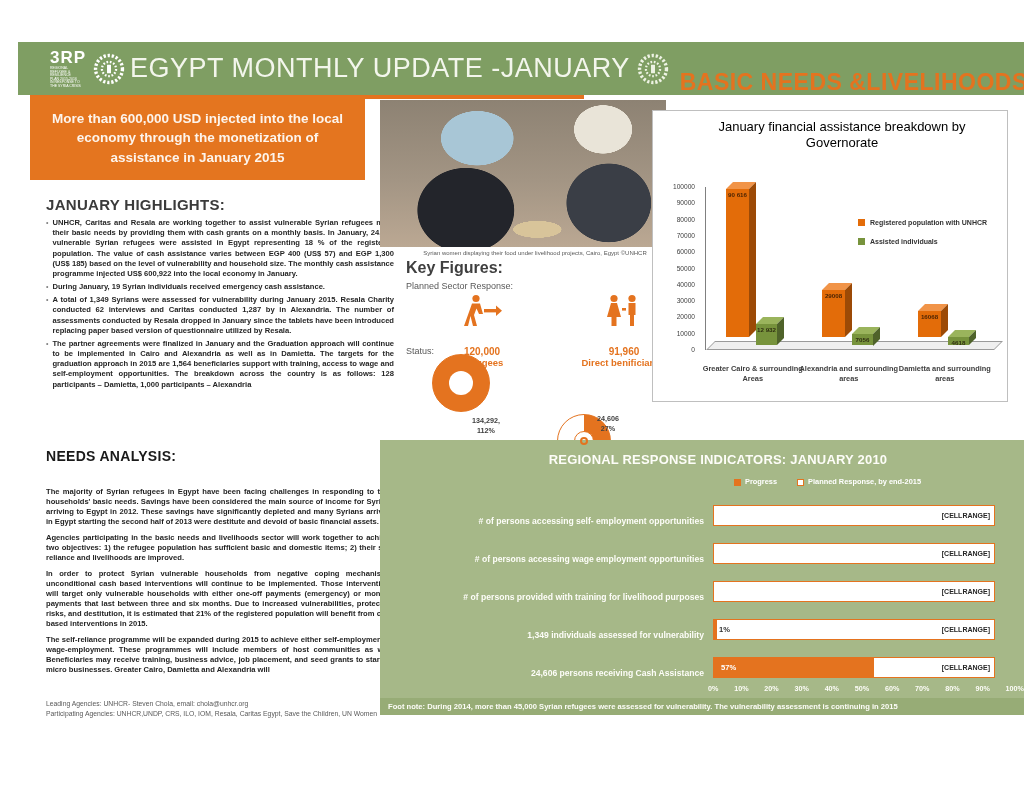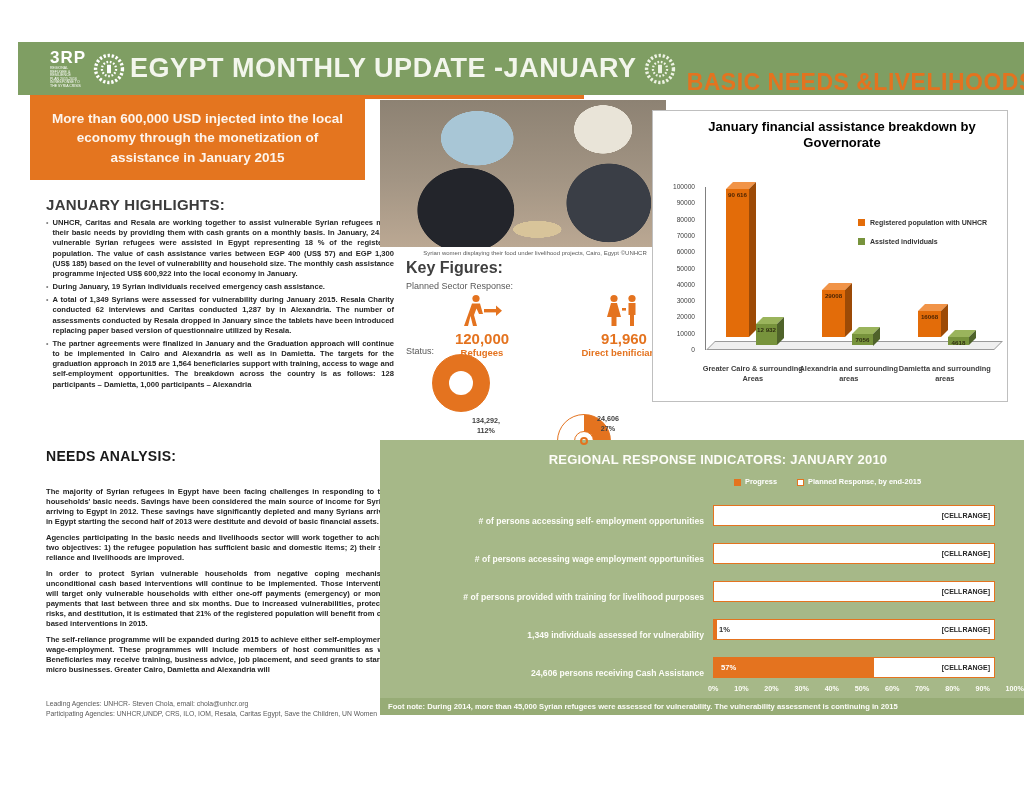--- a/index.html
+++ b/index.html
@@ -6,21 +6,21 @@
   body{width:1024px;height:791px;background:#ffffff;position:relative;
        font-family:"Liberation Sans",sans-serif;color:#333;overflow:hidden;}
   .abs{position:absolute;padding-left:24px;}
 
   
   #header{left:18px;top:42px;width:990px;height:53px;background:#7f9e63;display:flex;align-items:center;}
   #logo{margin-left:8px;color:#fff;line-height:1;}
   #logo .t{font-size:17px;font-weight:bold;letter-spacing:1px;}
   #logo .s{font-size:3.5px;white-space:pre-line;margin-top:1px;}
   .emblem{width:34px;height:34px;margin-left:6px;flex:0 0 auto;}
-  #page-title{color:#f3f6ec;font-size:27px;font-weight:bold;margin-left:4px;letter-spacing:0.5px;white-space:nowrap;}
+  #page-title{color:#f3f6ec;font-size:27px;font-weight:normal;margin-left:4px;letter-spacing:0.5px;white-space:nowrap;}
   #sector-wrap{margin-left:auto;display:flex;align-items:center;margin-right:10px;}
   #sector-title{color:#e4731f;font-size:23px;font-weight:bold;letter-spacing:0.5px;white-space:nowrap;margin-left:10px;margin-top:28px;}
   #header-accent{left:30px;top:95px;width:530px;height:4px;background:#e4731f;}
 
   
   #headline-box{left:30px;top:96px;width:335px;height:84px;background:#e4751f;color:#fdf4ec;
     font-size:13.5px;font-weight:bold;text-align:center;display:flex;align-items:center;justify-content:center;padding:4px 14px;box-sizing:border-box;line-height:1.45;}
   .left-col{left:22px;width:348px;}
   .sec-head{font-size:15px;font-weight:bold;color:#3b3b3b;letter-spacing:0.3px;}
   #highlights-head{top:196px;}
@@ -41,36 +41,36 @@
       radial-gradient(ellipse 70px 65px at 80% 70%, #3a3e46 0 60%, rgba(0,0,0,0) 61%),
       radial-gradient(ellipse 40px 14px at 55% 88%, #d8c49a 0 60%, rgba(0,0,0,0) 61%),
       linear-gradient(180deg,#8d8273 0%,#a39584 55%,#bba893 100%);}
   #photo-caption{left:380px;top:250px;width:262px;text-align:center;font-size:6px;color:#595959;}
   #keyfig-head{left:382px;top:259px;font-size:16px;font-weight:bold;color:#3f3f3f;}
   #planned-label{left:382px;top:281px;font-size:9px;color:#595959;}
   .figure-block{top:292px;width:120px;text-align:center;color:#e4731f;font-weight:bold;}
   #fig1{left:398px;}
   #fig2{left:525px;width:150px;}
   .figure-block .icon{height:36px;display:flex;align-items:flex-end;justify-content:center;}
-  .figure-block .val{font-size:15px;margin-top:2px;}
+  .figure-block .val{font-size:10px;margin-top:18px;}
   .figure-block .lab{font-size:9.5px;}
   #status-label{left:382px;top:346px;font-size:9px;color:#595959;}
   .donut{width:58px;height:58px;border-radius:50%;position:relative;border:1px solid #e4731f;box-sizing:border-box;}
   .donut::after{content:"";position:absolute;inset:16px;background:#fff;border-radius:50%;}
   .donut.ring::after{border:1.5px solid #e4731f;box-sizing:border-box;}
   .inner-ring{position:absolute;inset:22px;border:2px solid #e4731f;border-radius:50%;z-index:2;}
   #donut1{left:432px;top:354px;}
   #donut2{left:557px;top:356px;width:54px;height:54px;}
   .donut-label{text-align:center;font-size:7.2px;color:#404040;font-weight:bold;line-height:1.35;}
   #donut1-label{left:420px;top:416px;width:84px;}
   #donut2-label{left:545px;top:414px;width:78px;}
 
   
   #gov-card{left:652px;top:110px;width:356px;height:292px;background:#fff;border:1px solid #bfbfbf;box-sizing:border-box;}
-  #gov-title{margin:8px 12px 0 12px;text-align:center;font-size:13px;font-weight:bold;color:#000;line-height:1.25;}
+  #gov-title{margin:8px 12px 0 12px;text-align:center;font-size:13px;font-weight:normal;color:#000;line-height:1.25;}
   #gov-plot{position:absolute;left:52px;top:76px;width:288px;height:163px;border-left:1.2px solid #808080;}
   #gov-floor{position:absolute;left:0;bottom:0;width:100%;height:9px;background:#efefef;border:1px solid #9a9a9a;transform:skewX(-45deg);transform-origin:bottom left;box-sizing:border-box;}
   #gov-yaxis{position:absolute;left:8px;top:76px;width:40px;height:163px;}
   .ytick{position:absolute;right:6px;font-size:6.6px;color:#404040;}
   #gov-groups{position:absolute;left:0;top:0;width:100%;height:100%;display:flex;}
   .bar-group{position:relative;flex:1;}
   .bar3d{position:absolute;width:23px;}
   .bar3d::before{content:"";position:absolute;bottom:100%;left:0;width:100%;height:7px;transform:skewX(-45deg);transform-origin:bottom left;}
   .bar3d::after{content:"";position:absolute;left:100%;bottom:0;width:7px;height:100%;transform:skewY(-45deg);transform-origin:left bottom;}
   .bar-orange{background:#e36c09;}

